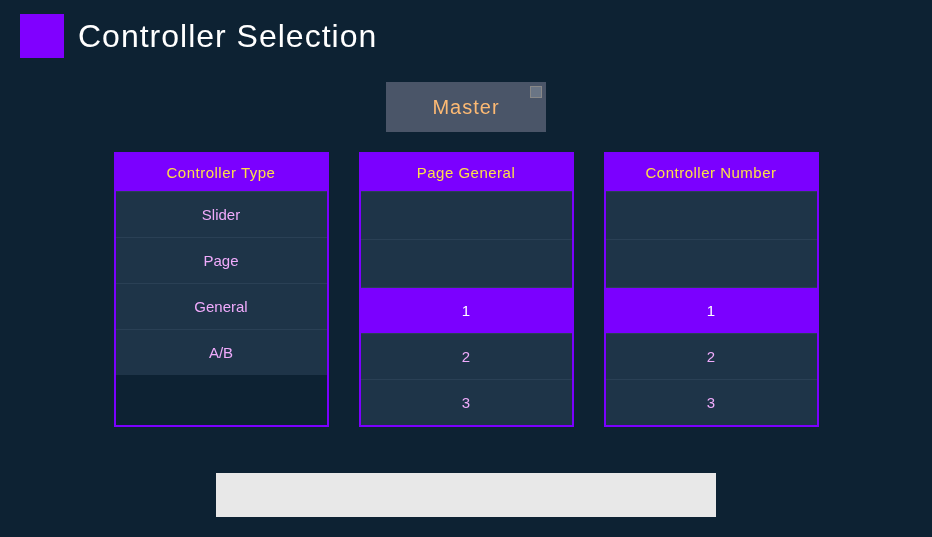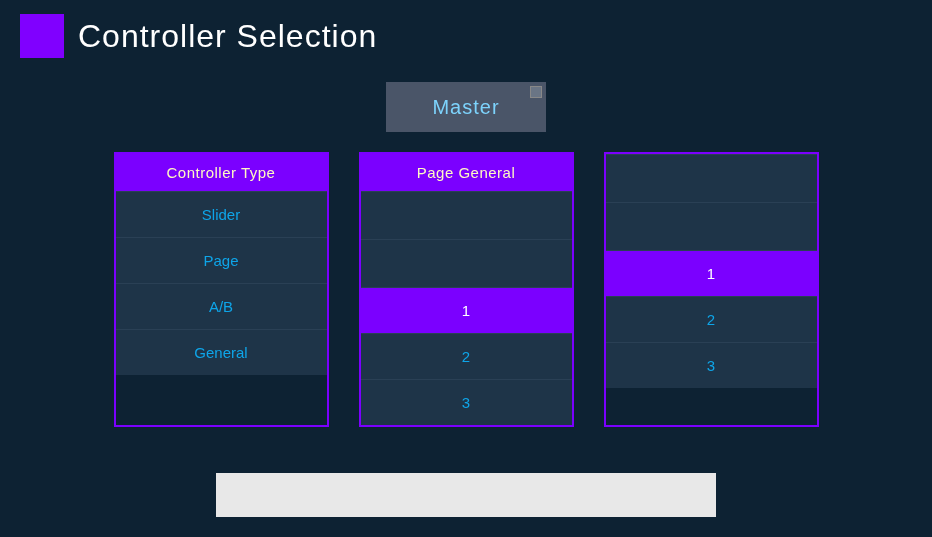--- a/index.html
+++ b/index.html
@@ -38,21 +38,21 @@
     .master-container {
       display: flex;
       justify-content: center;
       margin-top: 10px;
       margin-bottom: 20px;
     }
 
     .master-button {
       background-color: #4a5568;
       border: none;
-      color: #7dd3fc;
+      color: #fdba74;
       font-size: 20px;
       font-weight: 400;
       width: 160px;
       height: 50px;
       cursor: pointer;
       position: relative;
       letter-spacing: 1px;
     }
 
     .master-button::after {
@@ -77,30 +77,30 @@
       border: 2px solid #7b00ff;
       width: 215px;
     }
 
     .table-header {
       background-color: #7b00ff;
       text-align: center;
       padding: 10px 8px;
       font-size: 15px;
       font-weight: 500;
-      color: #fef9c3;
+      color: #fde047;
       letter-spacing: 0.5px;
     }
 
     .table-row {
       border-top: 1px solid #2a4055;
       text-align: center;
       padding: 14px 8px;
       font-size: 15px;
-      color: #0ea5e9;
+      color: #f0abfc;
       background-color: #1e3448;
       cursor: pointer;
     }
 
     .table-row.highlighted {
       background-color: #7b00ff;
       color: #ffffff;
     }
 
     .table-row.empty {
@@ -130,34 +130,35 @@
 <div class="master-container">
   <button class="master-button">Master</button>
 </div>
 
 <div class="tables-container">
 
   <div class="table-wrapper">
     <div class="table-header">Controller Type</div>
     <div class="table-row">Slider</div>
     <div class="table-row">Page</div>
+    <div class="table-row">General</div>
     <div class="table-row">A/B</div>
-    <div class="table-row">General</div>
   </div>
 
   <div class="table-wrapper">
     <div class="table-header">Page General</div>
     <div class="table-row empty"></div>
     <div class="table-row empty"></div>
     <div class="table-row highlighted">1</div>
     <div class="table-row">2</div>
     <div class="table-row">3</div>
   </div>
 
   <div class="table-wrapper">
+    <div class="table-header">Controller Number</div>
     <div class="table-row empty"></div>
     <div class="table-row empty"></div>
     <div class="table-row highlighted">1</div>
     <div class="table-row">2</div>
     <div class="table-row">3</div>
   </div>
 
 </div>
 
 <div class="bottom-bar"></div>

